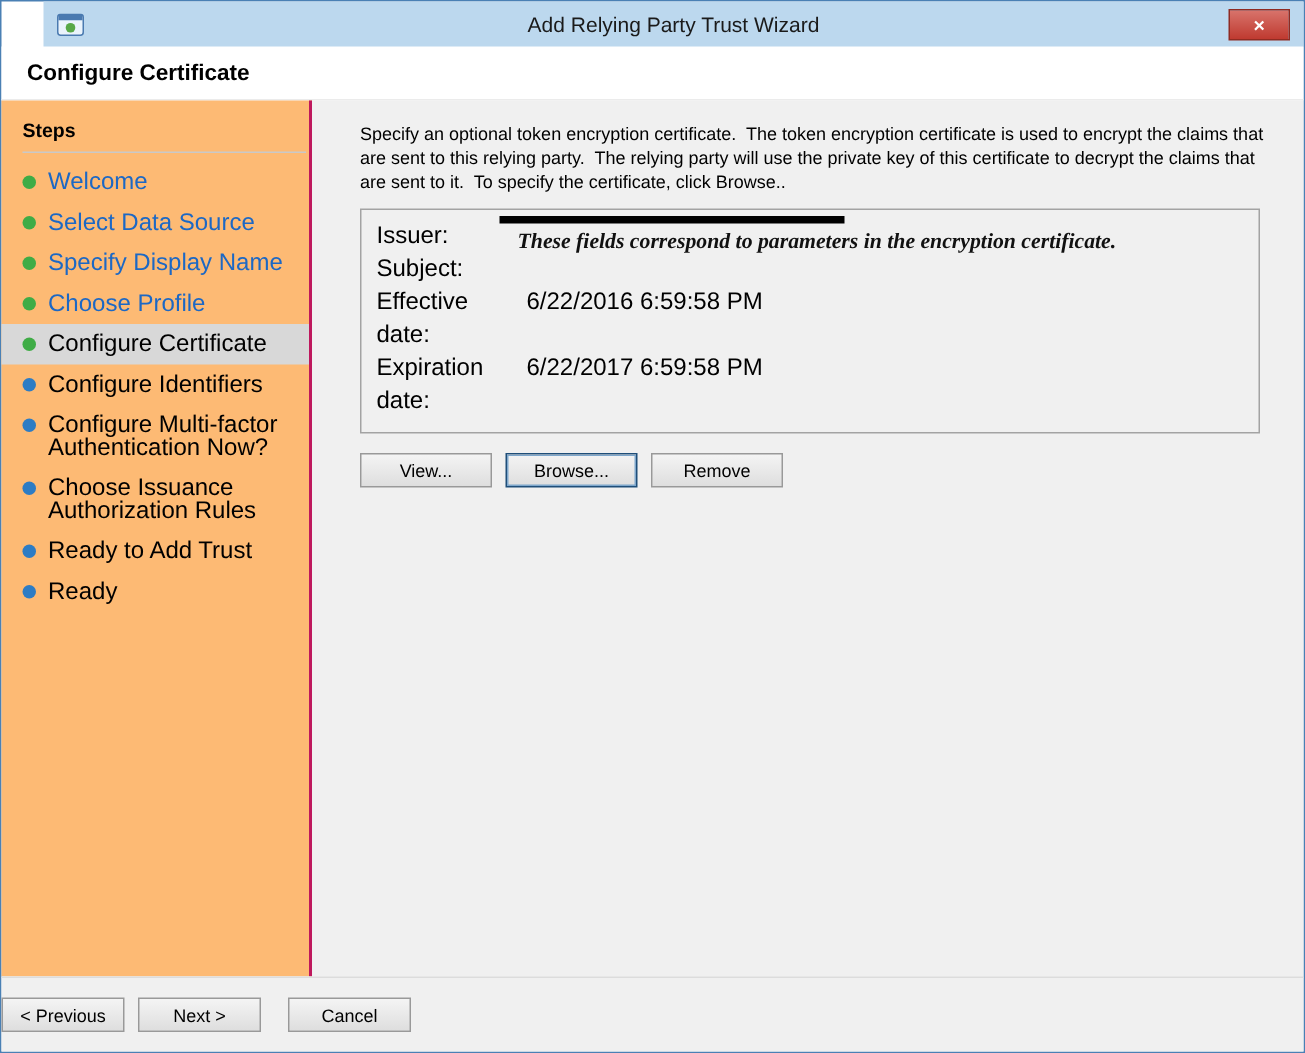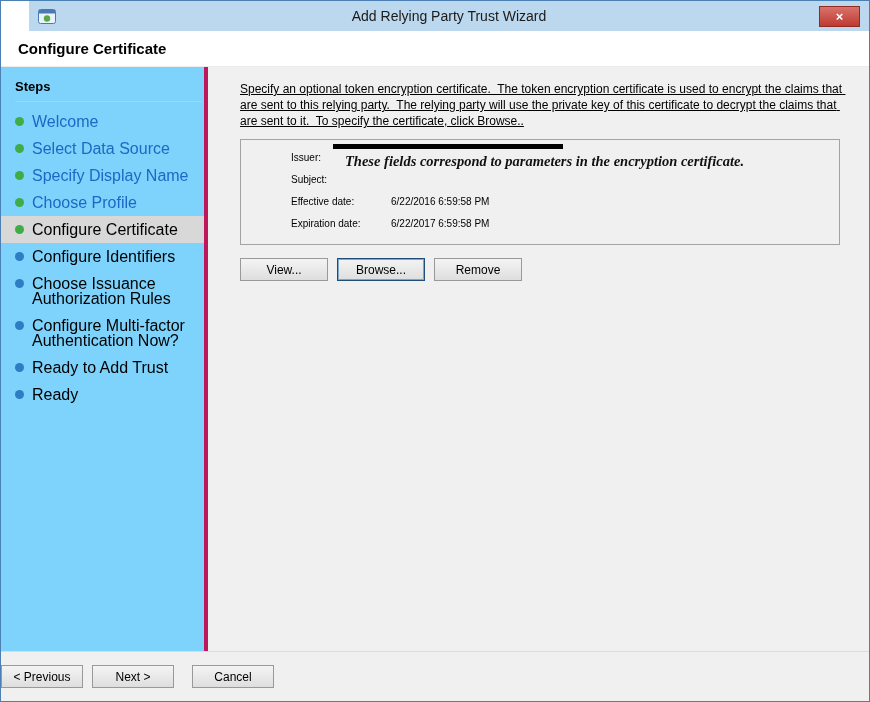--- a/index.html
+++ b/index.html
@@ -21,41 +21,41 @@
                text-align:center; cursor:pointer; z-index:2; }
 
   
   .page-header { height:36px; background:#fff; display:flex; align-items:center;
                  padding-left:17px; border-bottom:1px solid #ebebeb; flex:none; }
   .page-title { font-size:15px; font-weight:bold; color:#000; }
 
   
   .body { flex:1; display:flex; min-height:0; }
 
-  .sidebar { width:207px; background:#7dd3fc; border-right:4px solid #be185d;
+  .sidebar { width:207px; background:#fdba74; border-right:2px solid #be185d;
              padding-top:10px; flex:none; }
   .steps-heading { font-size:13px; font-weight:bold; padding:2px 14px 7px; }
   .steps-divider { border:none; border-top:1px solid #c9c9c9; margin:0 2px 6px 14px; }
   .step { display:flex; align-items:flex-start; padding:6px 10px 6px 14px;
           font-size:16px; line-height:15px; }
   .step .dot { width:9px; height:9px; border-radius:50%; margin:3px 8px 0 0; flex:none; }
   .step.done { color:#1c68c5; cursor:pointer; }
   .step.done .dot { background:#3fac46; }
   .step.current { background:#d8d8d8; color:#000; }
   .step.current .dot { background:#3fac46; }
   .step.pending { color:#000; }
   .step.pending .dot { background:#2d7cc4; }
 
   .main { flex:1; background:#f0f0f0; padding:14px 20px 0 32px; }
-  .intro { font-size:12px; line-height:16px; max-width:614px; white-space:pre-wrap;text-decoration:underline; }
+  .intro { font-size:12px; line-height:16px; max-width:614px; white-space:pre-wrap; }
 
   
   .cert-box { margin-top:10px; width:600px; border:1px solid #a3a3a3;
               padding:7px 10px 9px; position:relative; background:#f0f0f0; }
-  .cert-row { display:flex; font-size:10px; line-height:22px;margin-left:40px; }
+  .cert-row { display:flex; font-size:16px; line-height:22px; }
   .cert-label { width:100px; flex:none; }
   .redaction { position:absolute; left:92px; top:4px; width:230px; height:5px; background:#000; }
   .annotation { position:absolute; left:104px; top:13px; white-space:nowrap;
                 font-family:"Liberation Serif", serif; font-style:italic;
                 font-weight:600; font-size:14.5px; color:#111; }
 
   .cert-actions { margin-top:13px; display:flex; gap:9px; }
   .btn { min-width:88px; height:23px; font-size:12px; font-family:inherit; color:#000;
          background:linear-gradient(#f4f4f4,#dedede); border:1px solid #999;
          cursor:pointer; padding:0 10px; }
@@ -116,25 +116,25 @@
       <div class="step current">
         <span class="dot"></span>
         <span>Configure Certificate</span>
       </div>
       <div class="step pending">
         <span class="dot"></span>
         <span>Configure Identifiers</span>
       </div>
       <div class="step pending">
         <span class="dot"></span>
-        <span>Choose Issuance Authorization Rules</span>
+        <span>Configure Multi-factor Authentication Now?</span>
       </div>
       <div class="step pending">
         <span class="dot"></span>
-        <span>Configure Multi-factor Authentication Now?</span>
+        <span>Choose Issuance Authorization Rules</span>
       </div>
       <div class="step pending">
         <span class="dot"></span>
         <span>Ready to Add Trust</span>
       </div>
       <div class="step pending">
         <span class="dot"></span>
         <span>Ready</span>
       </div>
     </div>

